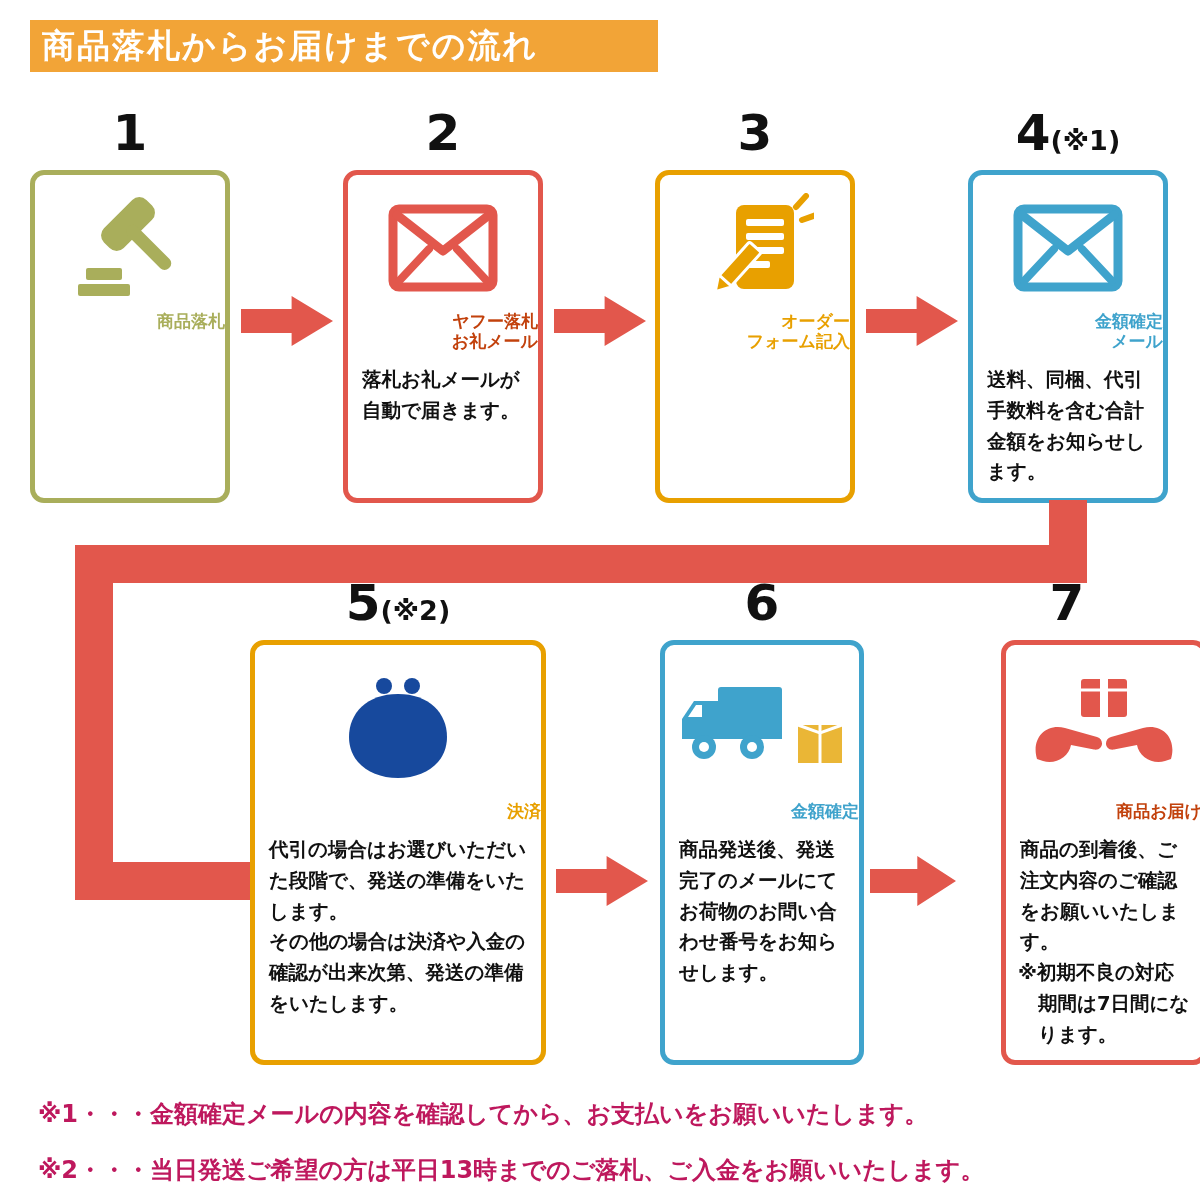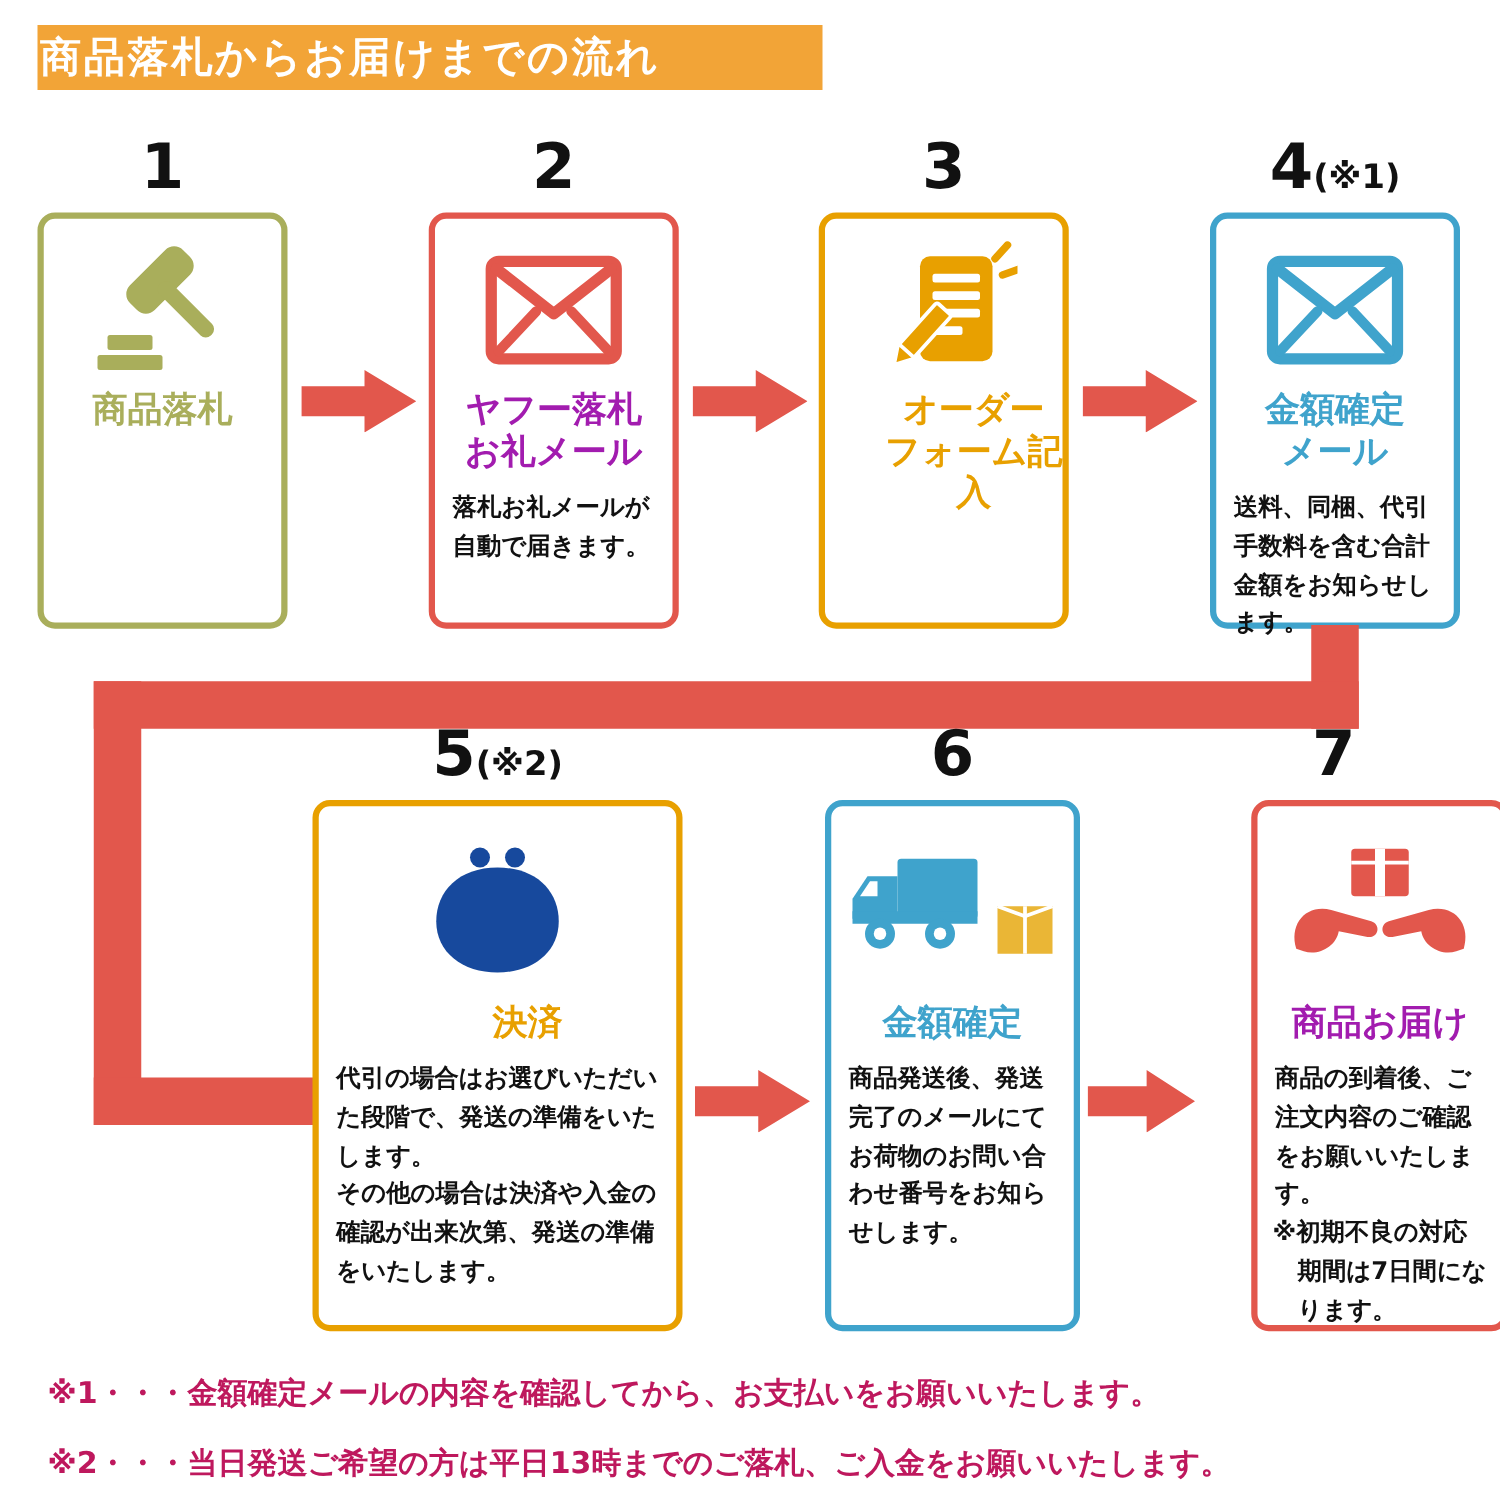--- a/index.html
+++ b/index.html
@@ -5,45 +5,45 @@
   * { margin:0; padding:0; box-sizing:border-box; }
   html,body { background:#ffffff; }
   .canvas {
     position:relative; width:1200px; height:1200px; background:#ffffff;
     font-family:"DejaVu Sans","Liberation Sans",sans-serif; color:#111111;
     overflow:hidden;
   }
   .title-bar {
     position:absolute; left:30px; top:20px; width:628px; height:52px;
     background:#F2A437; color:#ffffff; font-size:33px; font-weight:bold;
-    display:flex; align-items:center; padding-left:2px; letter-spacing:2px;
+    display:flex; align-items:center; padding-left:12px; letter-spacing:2px;
   }
   .step-num {
     position:absolute; font-size:50px; font-weight:bold; color:#111;
     text-align:center; line-height:1; white-space:nowrap;
   }
   .step-note { font-size:27px; font-weight:bold; }
   .step-box {
     position:absolute; background:#ffffff; border:5px solid #000;
     border-radius:14px; text-align:center;
   }
   .r1 { top:170px; height:333px; width:200px; }
   .r2 { top:640px; height:425px; }
   .icon-wrap { display:flex; align-items:center; justify-content:center; }
   .r1 .icon-wrap { height:126px; margin-top:10px; }
   .r2 .icon-wrap { height:148px; margin-top:8px; }
-  .box-title { font-size:28px; font-weight:bold; line-height:1.18; }
+  .box-title { font-size:17px; font-weight:bold; line-height:1.18;text-align:right; }
   .box-desc {
     font-size:19.5px; font-weight:bold; color:#111; text-align:left;
     line-height:1.58; padding:14px 12px 0 14px; white-space:pre-line;
   }
   .box-desc.cont { padding-top:0; }
   .hang { padding-left:32px; text-indent:-20px; }
   .b-olive { border-color:#A9AE5B; } .t-olive { color:#A9AE5B; }
-  .b-red   { border-color:#E2574C; } .t-red   { color:#a21caf; }
+  .b-red   { border-color:#E2574C; } .t-red   { color:#c2410c; }
   .b-orange{ border-color:#E8A000; } .t-orange{ color:#E8A000;margin-left:48px; }
   .b-blue  { border-color:#3FA3CC; } .t-blue  { color:#3FA3CC; }
   .arrow-right {
     position:absolute; width:92px; height:50px; background:#E2574C;
     clip-path:polygon(0 26%, 55% 26%, 55% 0, 100% 50%, 55% 100%, 55% 74%, 0 74%);
   }
   .conn { position:absolute; background:#E2574C; }
   .footnote {
     position:absolute; left:38px; font-size:24px; font-weight:bold; color:#be185d;
     white-space:nowrap;

